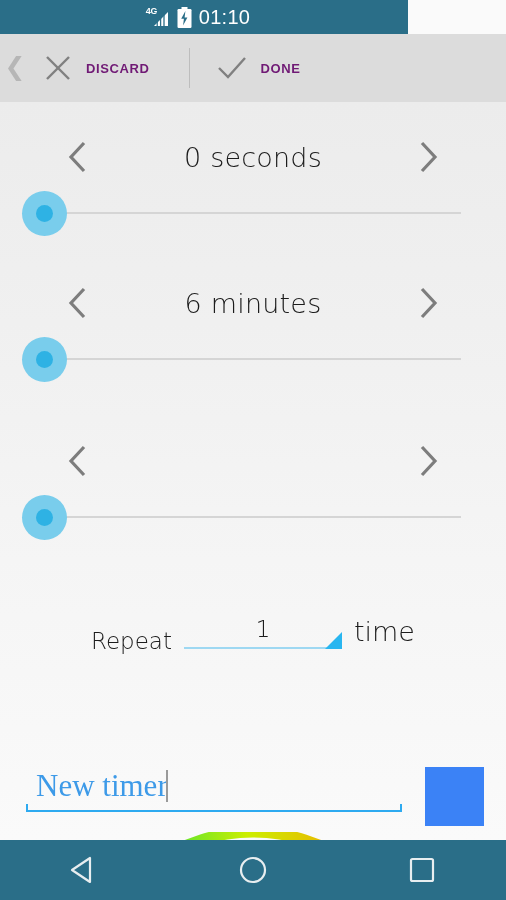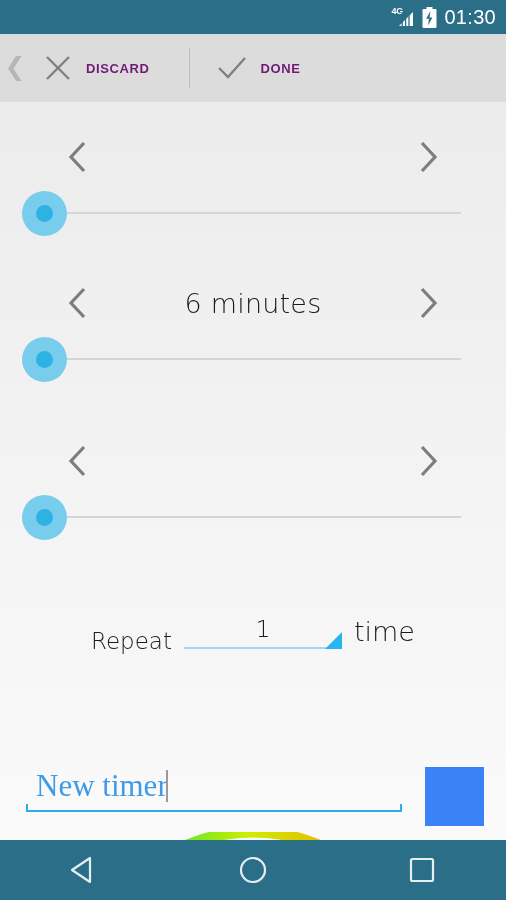--- a/index.html
+++ b/index.html
@@ -5,23 +5,23 @@
   * { margin:0; padding:0; box-sizing:border-box; }
   html, body {
     width:506px; height:900px;
     font-family:"Liberation Sans", sans-serif;
     background:#fafafa; overflow:hidden;
   }
   #app { position:relative; width:506px; height:900px; }
 
   
   .statusbar {
-    position:absolute; top:0; left:0; width:506px; height:34px;
+    position:absolute; top:0; left:0; width:408px; height:34px;
     background:#2a6e88; display:flex; align-items:center;
-    justify-content:flex-end; padding-right:10px; gap:7px;
+    justify-content:center; padding-right:10px; gap:7px;
   }
   .sb-signal { position:relative; width:22px; height:19px; }
   .sb-4g {
     position:absolute; left:-2px; top:-1px;
     font-size:9px; font-weight:bold; color:#fff; line-height:1;
     letter-spacing:-0.3px;
   }
   .sb-bars { position:absolute; right:0; bottom:0; }
   .sb-battery { width:15px; height:21px; position:relative; }
   .sb-time {
@@ -172,21 +172,21 @@
         <line x1="10" y1="0" x2="10" y2="15" stroke="#2a6e88" stroke-width="1.3"></line>
       </svg>
     </div>
     <div class="sb-battery">
       <svg width="15" height="21" viewBox="0 0 15 21">
         <rect x="4.5" y="0" width="6" height="2" fill="#ffffff"></rect>
         <rect x="0.5" y="2" width="14" height="19" rx="1.2" fill="#ffffff"></rect>
         <polygon points="8.4,4 4.2,11.8 6.9,11.8 6.1,18.6 10.4,10.4 7.6,10.4" fill="#2a6e88"></polygon>
       </svg>
     </div>
-    <span class="sb-time">01:30</span>
+    <span class="sb-time">01:10</span>
   </div>
 
   <div class="actionbar">
     <div class="ab-back">❮</div>
 
     <div class="ab-btn">
       <span class="ico">
         <svg width="28" height="28" viewBox="0 0 28 28">
           <line x1="3" y1="3" x2="25" y2="25" stroke="#808080" stroke-width="2.4"></line>
           <line x1="25" y1="3" x2="3" y2="25" stroke="#808080" stroke-width="2.4"></line>
@@ -210,20 +210,21 @@
 
   <div class="content">
 
     <div class="unit-block" style="top:26px;">
       <div class="unit-row">
         <span class="chev chev-l">
           <svg width="22" height="34" viewBox="0 0 22 34">
               <polyline points="17,3 4,17 17,31" fill="none" stroke="#7d7d7d" stroke-width="3.2"></polyline>
             </svg>
         </span>
+        <span class="unit-label">0 seconds</span>
         <span class="chev chev-r">
           <svg width="22" height="34" viewBox="0 0 22 34">
               <polyline points="5,3 18,17 5,31" fill="none" stroke="#7d7d7d" stroke-width="3.2"></polyline>
             </svg>
         </span>
       </div>
       <div class="slider">
         <div class="slider-track"></div>
         <div class="slider-halo"></div>
         <div class="slider-thumb"></div>

